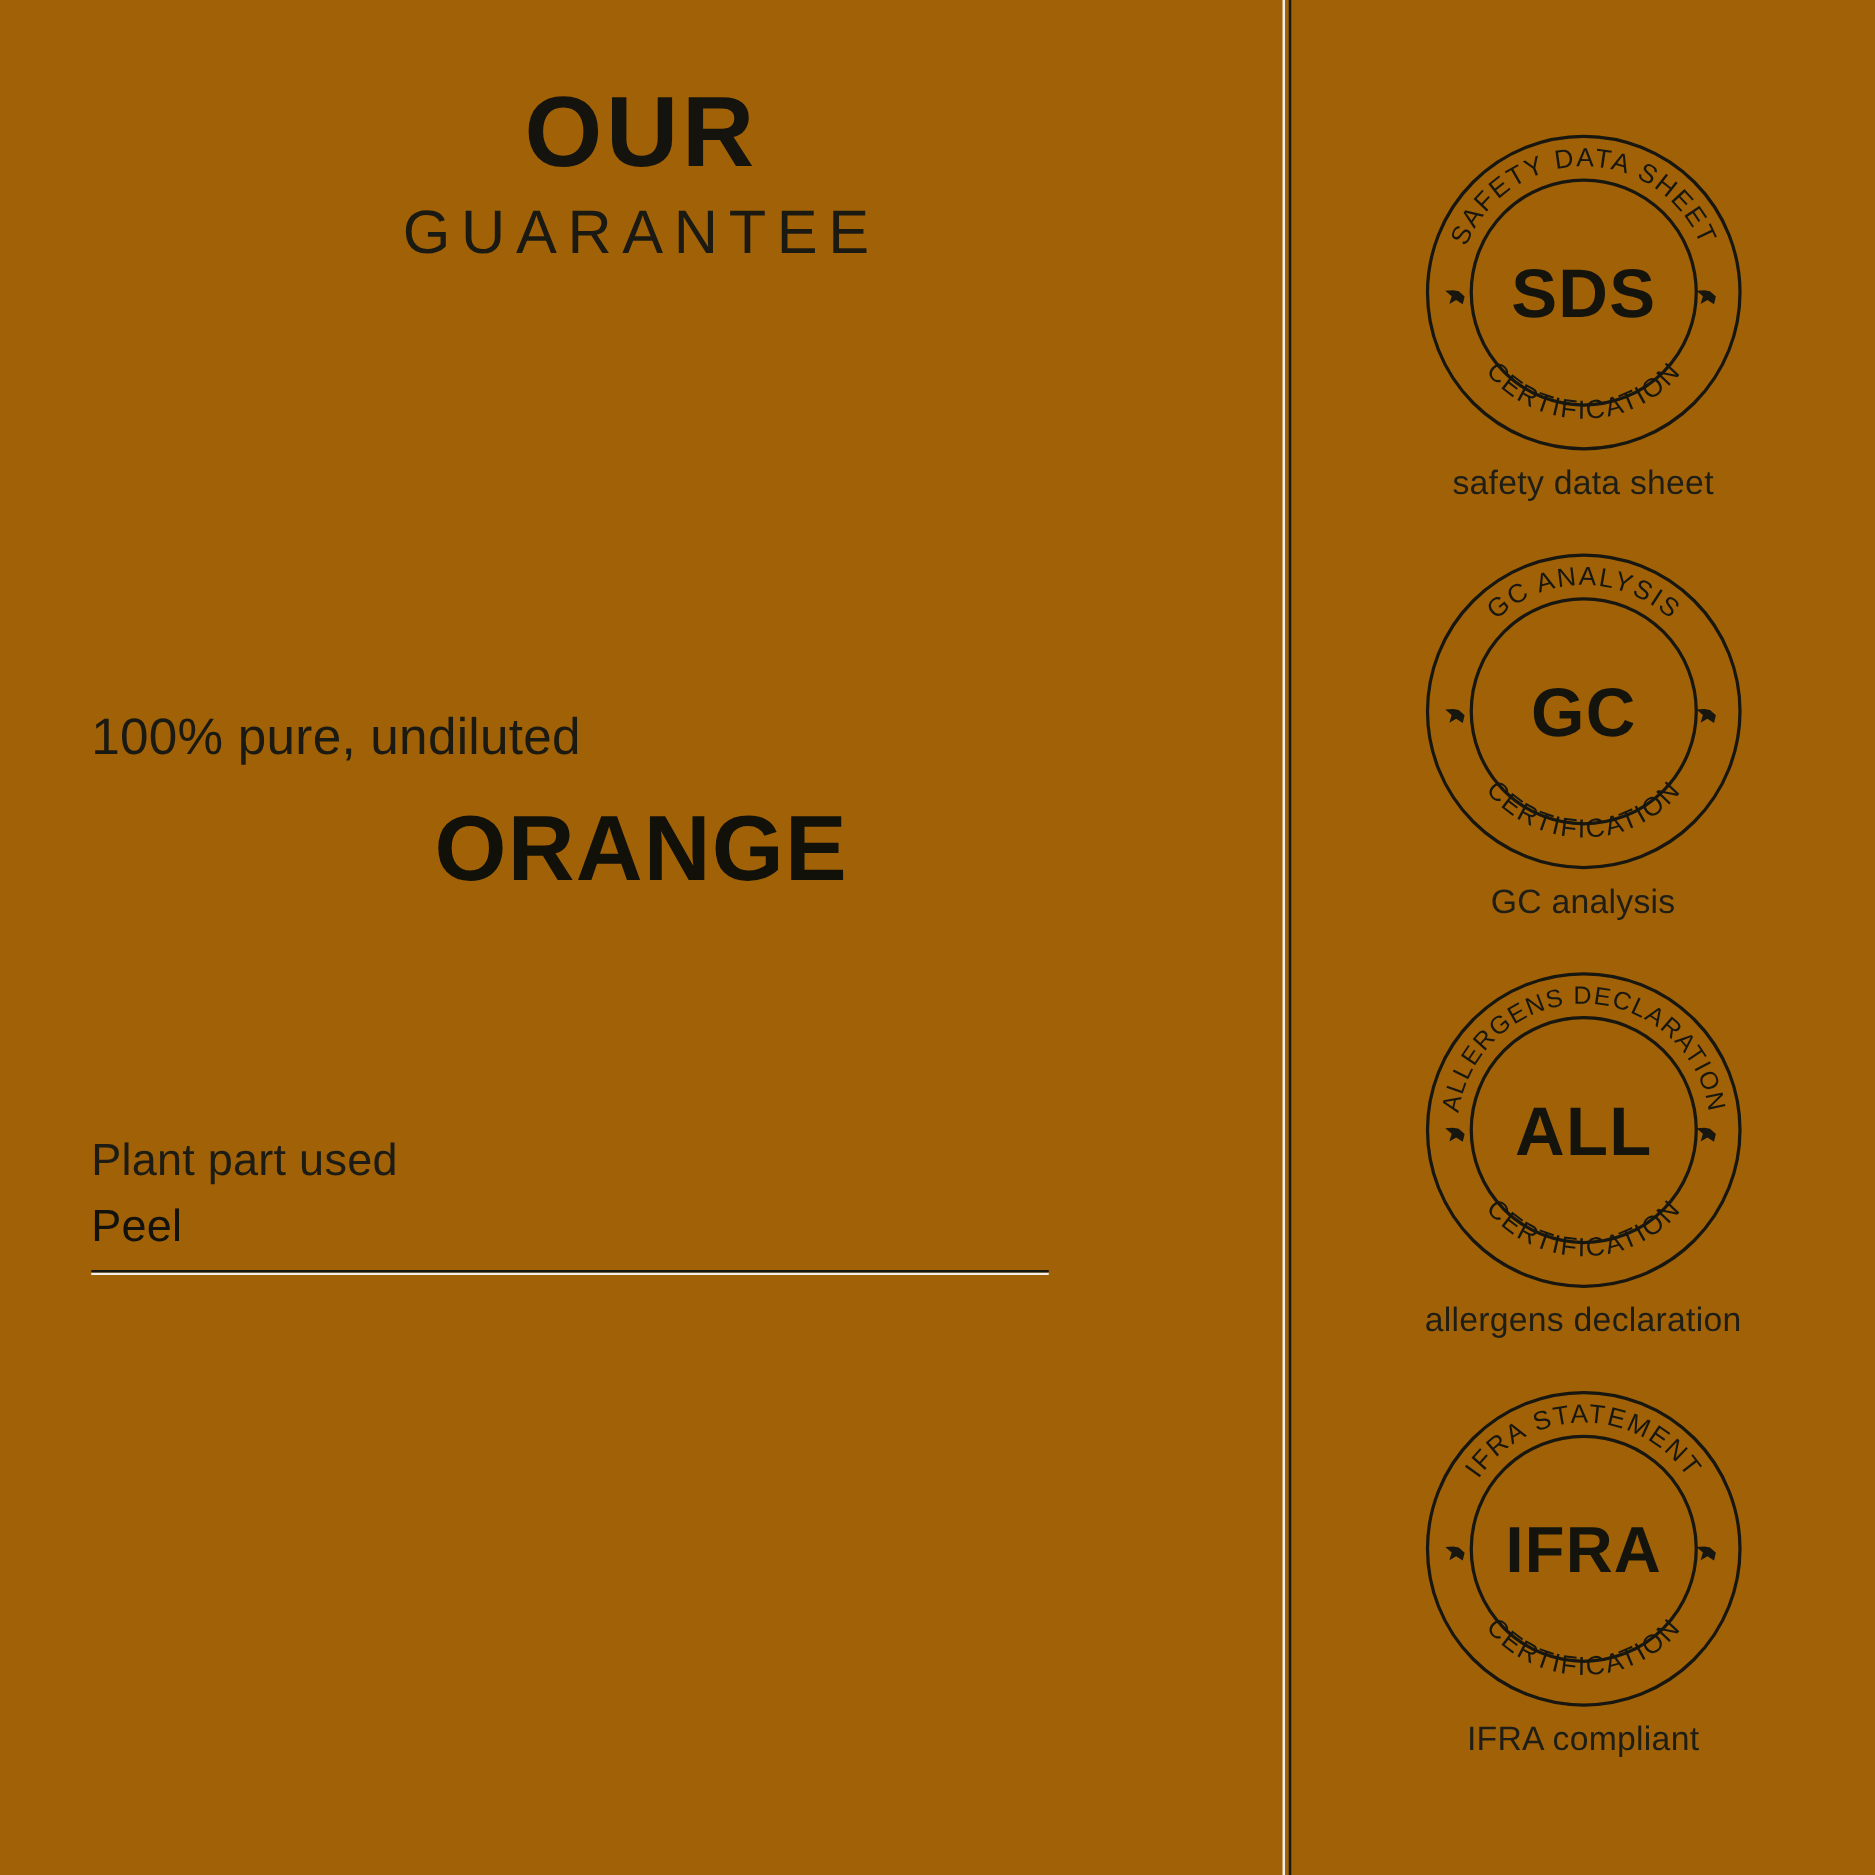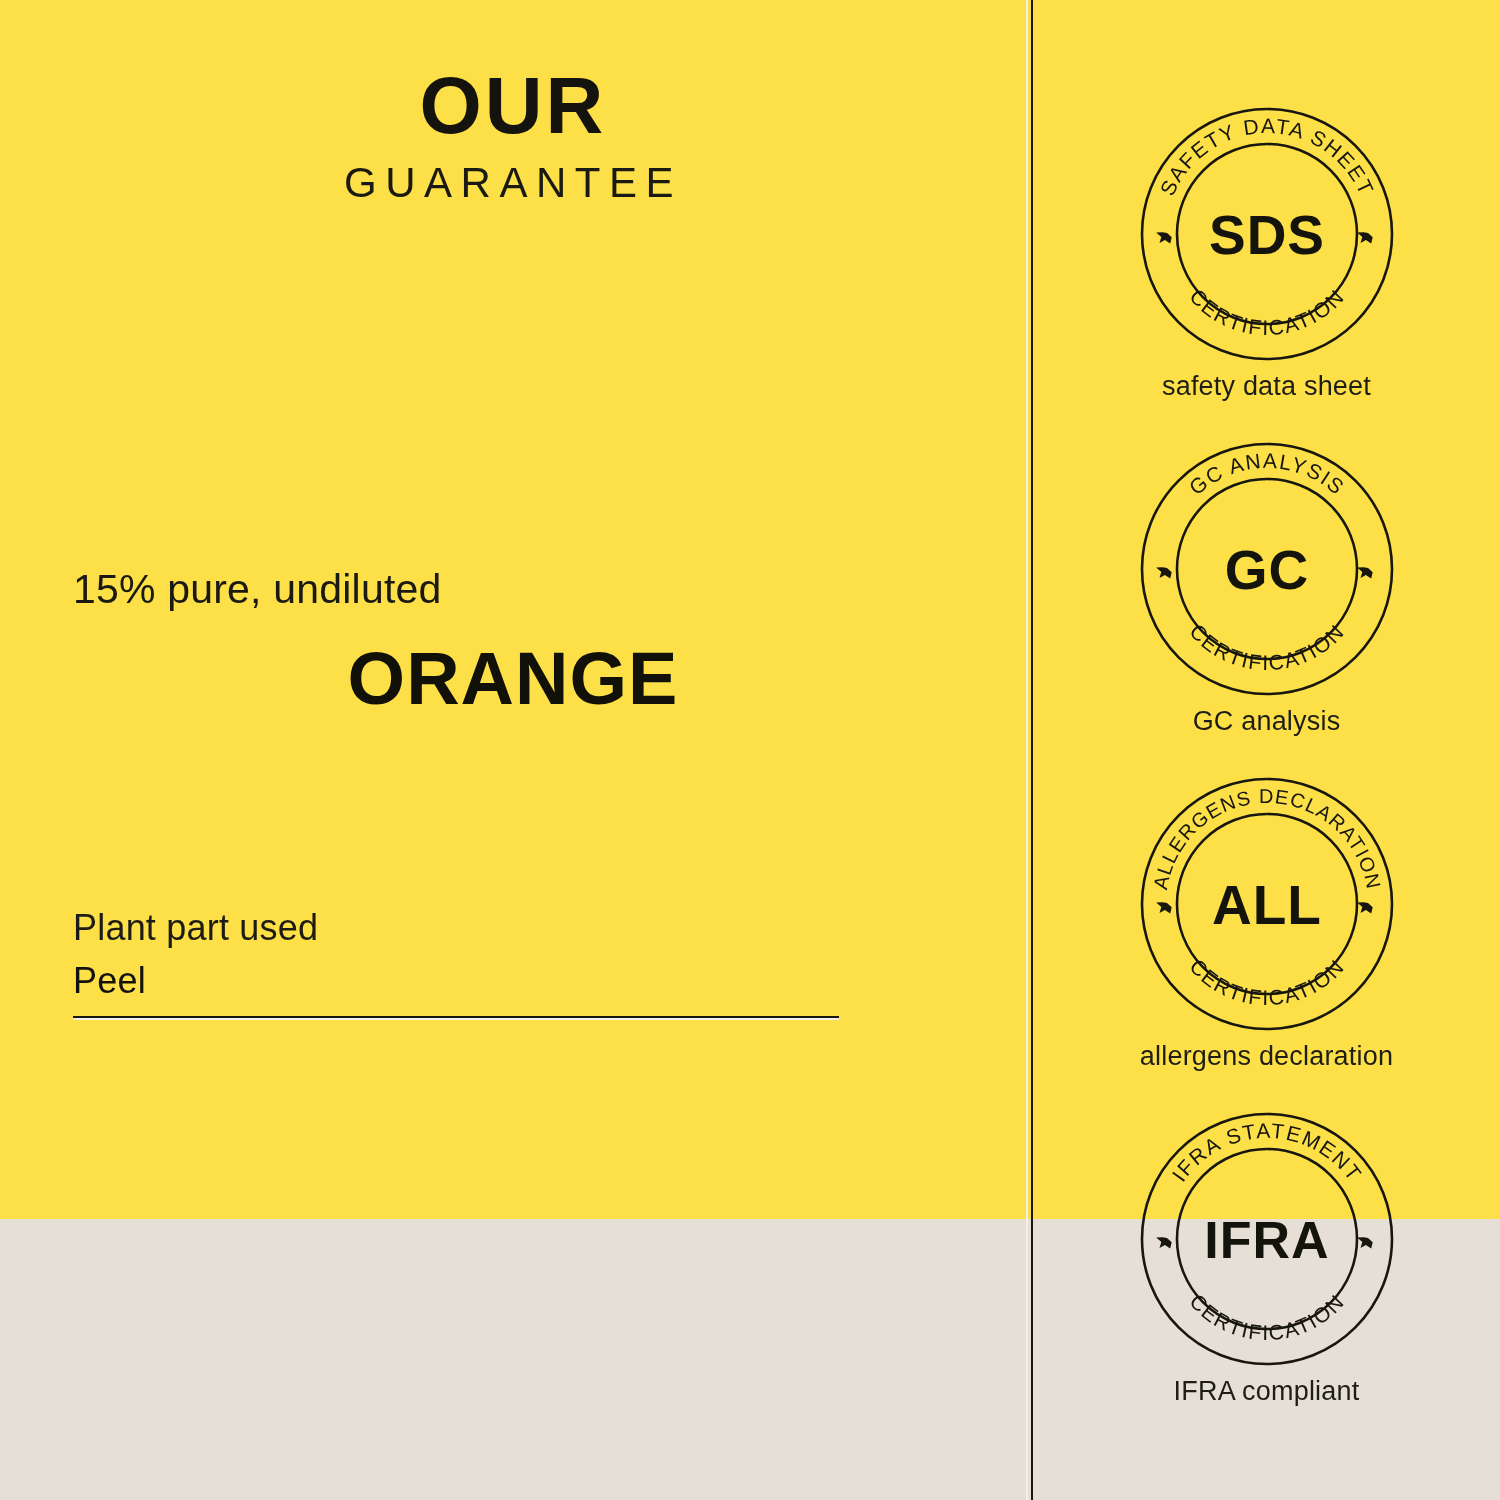--- a/index.html
+++ b/index.html
@@ -10,22 +10,22 @@
     width: 1500px;
     height: 1500px;
     background: #e5dfd5;
     font-family: "Liberation Sans", sans-serif;
     color: #16150f;
     overflow: hidden;
   }
   #page {
     position: relative;
     width: 1500px;
-    height: 1219px;
-    background: #fde047;
+    height: 1500px;
+    background: #a16207;
   }
 
   
   .divider-light {
     position: absolute;
     top: 0;
     left: 1026px;
     width: 2px;
     height: 1500px;
     background: #f3eee6;
@@ -57,21 +57,21 @@
   }
   .header-main {
     font-size: 80px;
     font-weight: 700;
     letter-spacing: 3px;
     line-height: 1.0;
     color: #14130d;
   }
   .header-sub {
     margin-top: 16px;
-    font-size: 42px;
+    font-size: 49px;
     font-weight: 300;
     letter-spacing: 8.5px;
     line-height: 1.0;
     color: #1a1912;
   }
 
   .product-block {
     position: absolute;
     top: 567px;
     left: 73px;
@@ -174,21 +174,21 @@
   <div class="divider-dark"></div>
 
   <div class="left-col">
 
     <div class="header">
       <div class="header-main">OUR</div>
       <div class="header-sub">GUARANTEE</div>
     </div>
 
     <div class="product-block">
-      <div class="product-kicker">15% pure, undiluted</div>
+      <div class="product-kicker">100% pure, undiluted</div>
       <div class="product-name">ORANGE</div>
     </div>
 
     <div class="attrs">
 
       <div class="attr-row">
         <div class="attr-label">Plant part used</div>
         <div class="attr-value">Peel</div>
         <div class="attr-rule"></div>
       </div>

